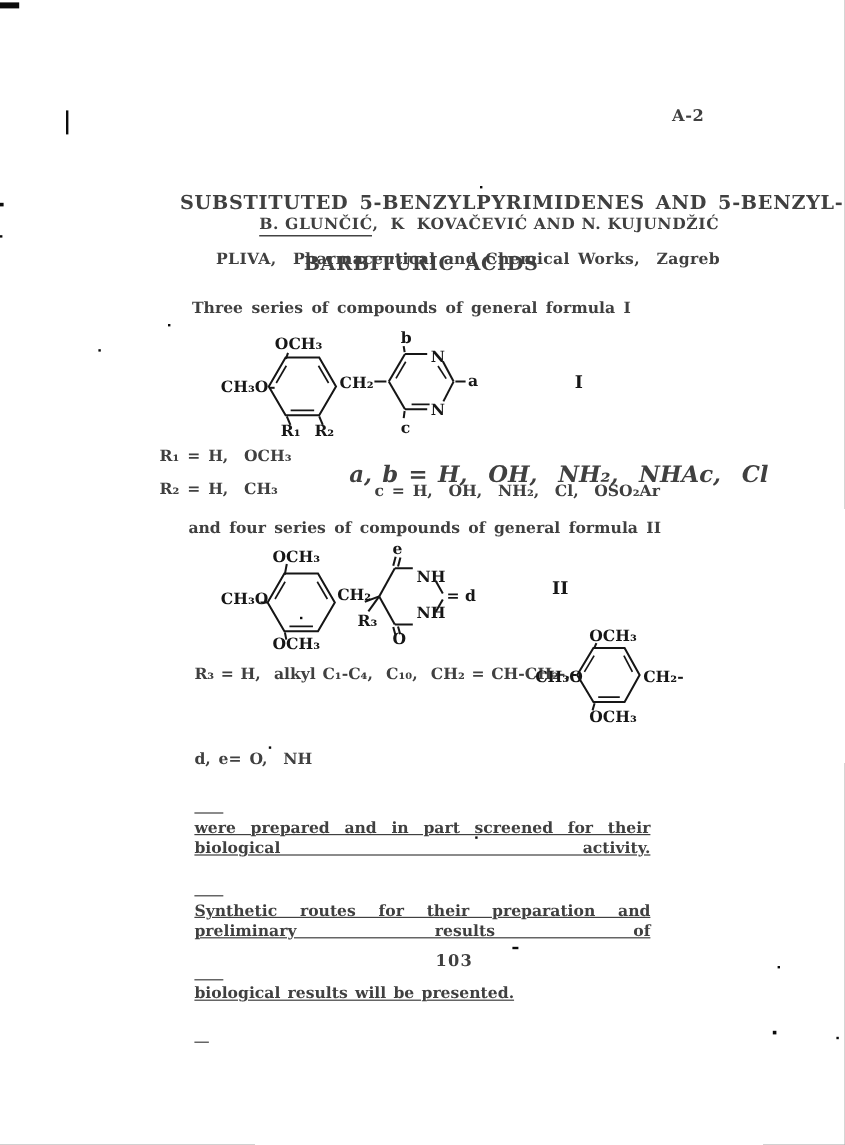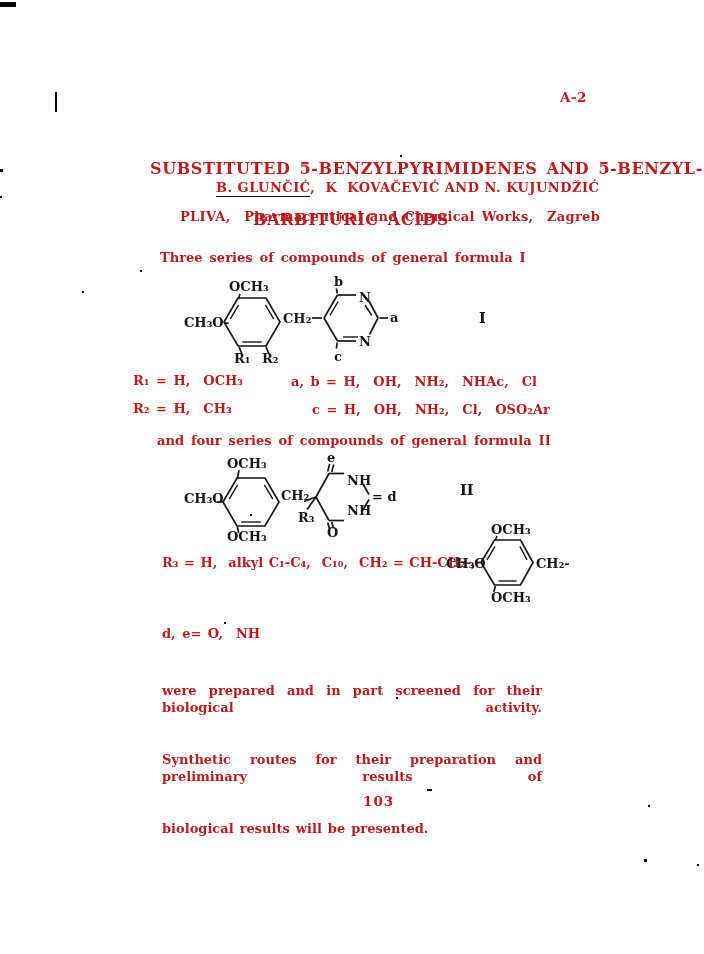--- a/index.html
+++ b/index.html
@@ -1,36 +1,36 @@
 <!DOCTYPE html>
 <html><head>
 <meta charset="utf-8">
 <style>
   html,body{margin:0;padding:0;background:#888;}
   .page{
     position:relative;width:704px;height:954px;background:#ffffff;
     font-family:"DejaVu Serif", serif;color:#161616;overflow:hidden;margin:0 auto;
   }
-  .t{position:absolute;font-weight:bold;white-space:pre;color:#b91c1c;}
+  .t{position:absolute;font-weight:bold;white-space:pre;color:#404040;}
   .title-block{left:150px;top:126px;width:402px;text-align:center;
     font-size:16px;line-height:17px;letter-spacing:.6px;word-spacing:3px;}
   .authors{left:180px;top:180px;font-size:13px;letter-spacing:.5px;}
   .authors .lead{border-bottom:1.6px solid #161616;padding-bottom:1px;margin-left:36px;}
   .affil{left:180px;top:209px;font-size:13px;letter-spacing:.3px;word-spacing:2px;}
   .tag{left:560px;top:89px;font-size:13.5px;letter-spacing:.5px;}
   .intro1{left:160px;top:250px;font-size:13px;word-spacing:2.5px;}
   .r1def{left:133px;top:373px;font-size:13px;word-spacing:2px;}
-  .abdef{left:291px;top:374px;font-size:13px;word-spacing:2px;}
+  .abdef{left:291px;top:385px;font-size:19px;word-spacing:2px;font-style:italic;}
   .r2def{left:133px;top:401px;font-size:13px;word-spacing:2px;}
   .cdef{left:312px;top:402px;font-size:13px;word-spacing:2px;}
   .intro2{left:157px;top:433px;font-size:13px;word-spacing:2.5px;}
   .r3def{left:162px;top:555px;font-size:13px;word-spacing:1px;}
   .dedef{left:162px;top:626px;font-size:13px;word-spacing:2px;}
   .closing{left:162px;top:647px;width:380px;font-size:13px;line-height:17.3px;
-    word-spacing:1.5px;}
+    word-spacing:1.5px;text-decoration:underline;}
   .closing .ln{font-weight:bold;white-space:normal;}
   .just{text-align:justify;text-align-last:justify;}
   .pageno{left:363px;top:793px;font-size:13.5px;letter-spacing:1px;}
   .structure{position:absolute;}
   .structure text{font-family:"DejaVu Serif",serif;font-weight:bold;font-size:13px;fill:#161616;}
   .structure .num{font-size:14.5px;}
   .structure line, .structure path{stroke:#161616;fill:none;}
   .bond{stroke-width:1.7;}
   .inner{stroke-width:1.4;}
   .mark{position:absolute;background:#0b0b0b;}

